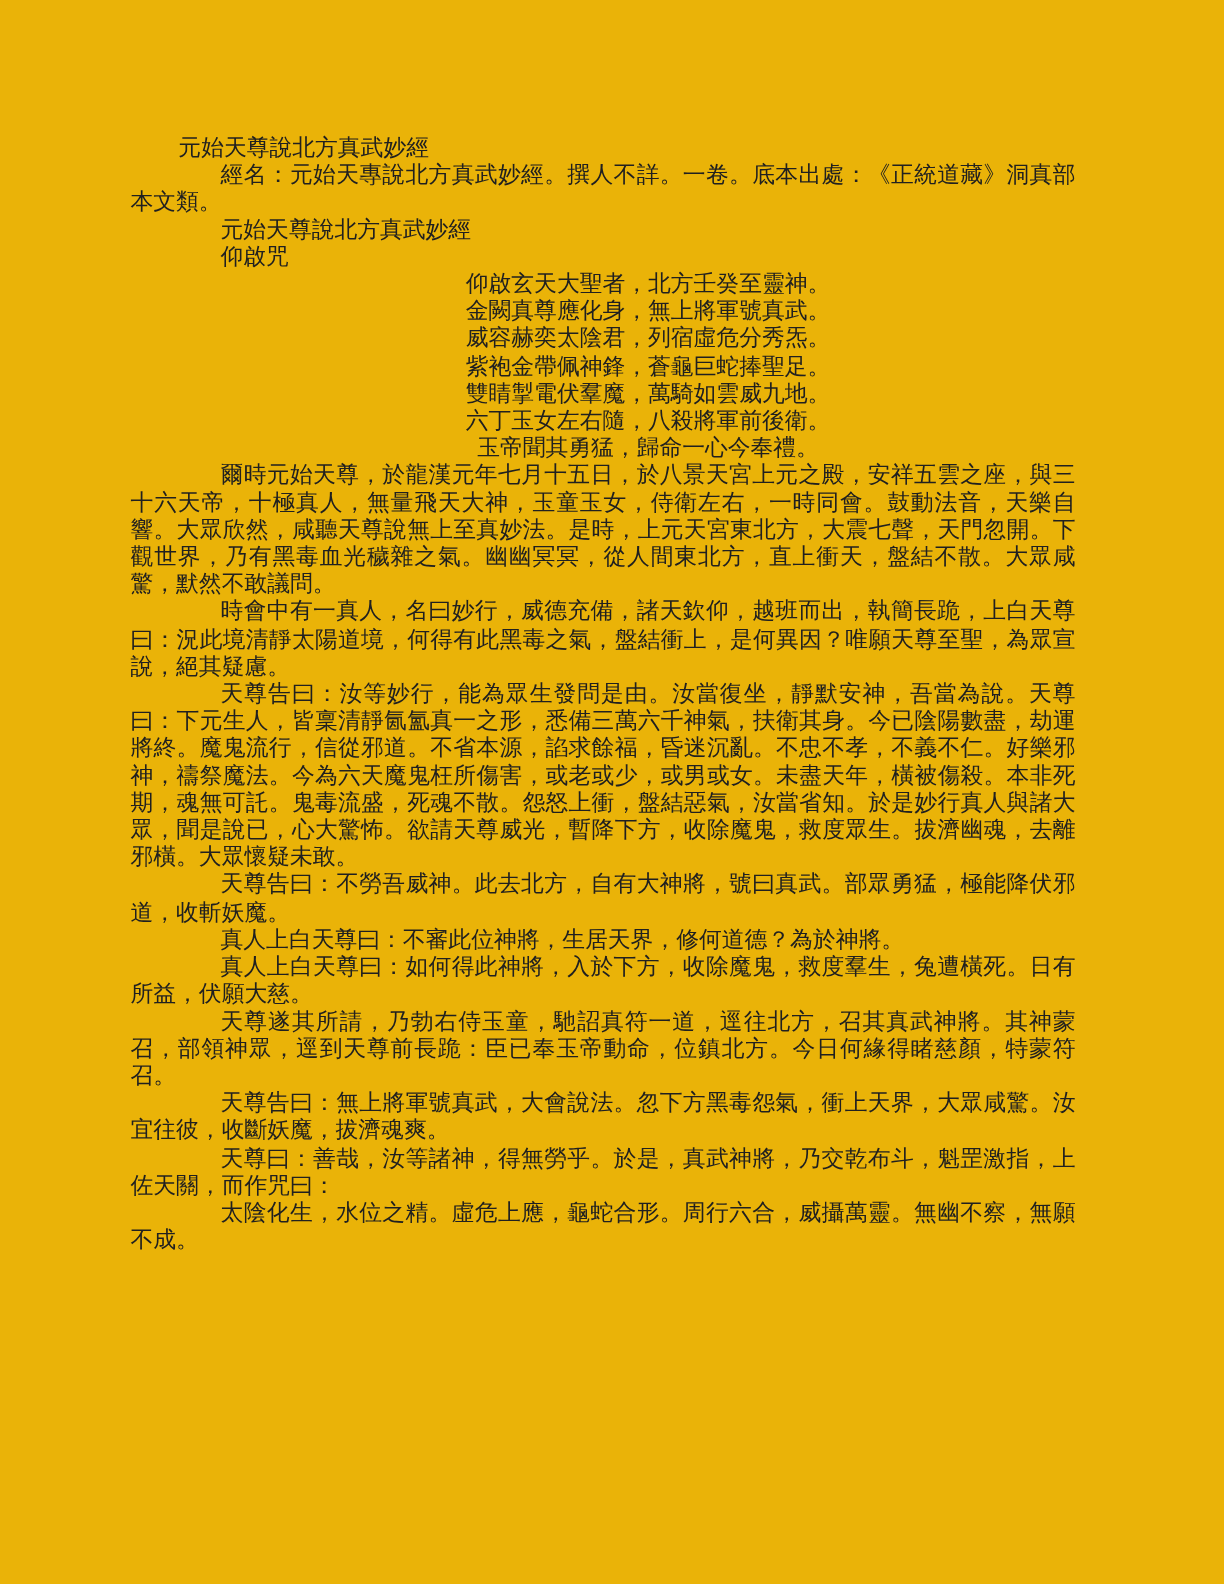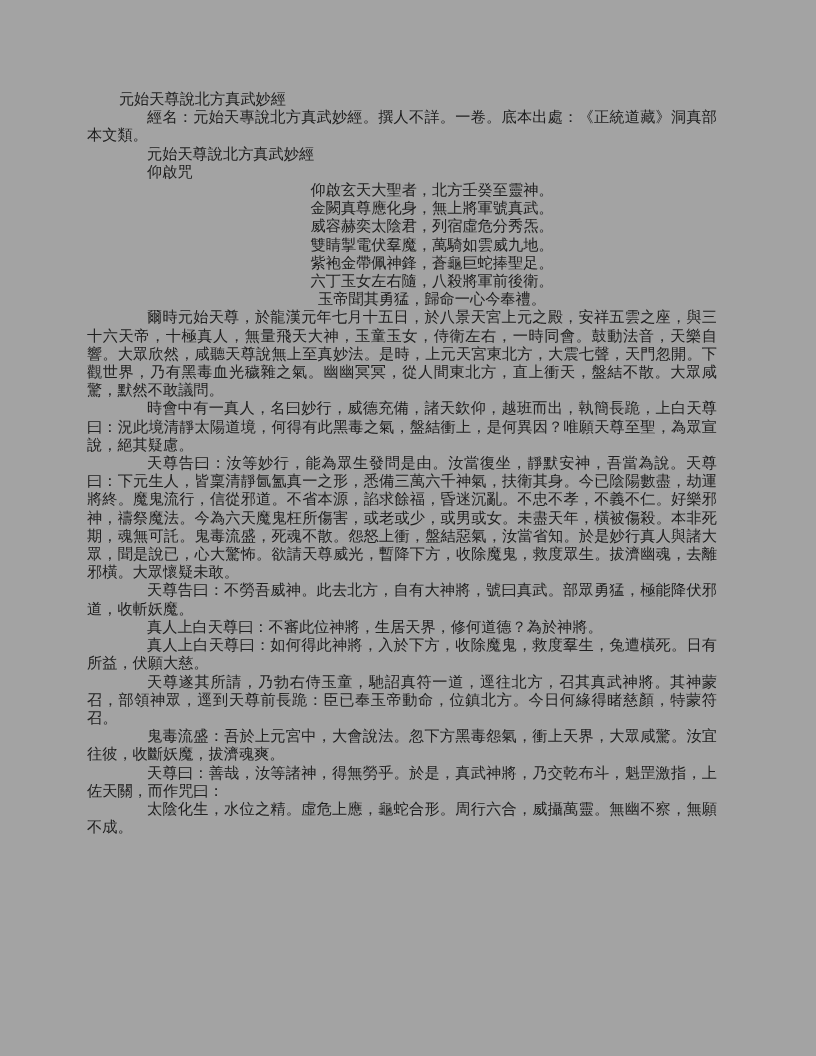--- a/index.html
+++ b/index.html
@@ -4,21 +4,21 @@
 <style>
   html, body {
     margin: 0;
     padding: 0;
     background: #ffffff;
   }
   .page {
     position: relative;
     width: 816px;
     height: 1056px;
-    background: #a3a3a3;
+    background: #eab308;
     overflow: hidden;
     font-family: Liberation Sans, sans-serif;
   }
   .text-block {
     position: absolute;
     left: 87px;
     top: 90px;
     width: 630px;
     font-size: 15.2px;
     line-height: 18.2px;
@@ -47,31 +47,31 @@
 <div class="page">
   <div class="text-block">
     <p class="doc-title">元始天尊說北方真武妙經</p>
     <p class="para">經名：元始天專說北方真武妙經。撰人不詳。一卷。底本出處：《正統道藏》洞真部本文類。</p>
     <p class="para">元始天尊說北方真武妙經</p>
     <p class="para">仰啟咒</p>
     <div>
         <p class="verse">仰啟玄天大聖者，北方壬癸至靈神。</p>
         <p class="verse">金闕真尊應化身，無上將軍號真武。</p>
         <p class="verse">威容赫奕太陰君，列宿虛危分秀炁。</p>
+        <p class="verse">紫袍金帶佩神鋒，蒼龜巨蛇捧聖足。</p>
         <p class="verse">雙睛掣電伏羣魔，萬騎如雲威九地。</p>
-        <p class="verse">紫袍金帶佩神鋒，蒼龜巨蛇捧聖足。</p>
         <p class="verse">六丁玉女左右隨，八殺將軍前後衛。</p>
         <p class="verse">玉帝聞其勇猛，歸命一心今奉禮。</p>
       </div>
     <div>
         <p class="para">爾時元始天尊，於龍漢元年七月十五日，於八景天宮上元之殿，安祥五雲之座，與三十六天帝，十極真人，無量飛天大神，玉童玉女，侍衛左右，一時同會。鼓動法音，天樂自響。大眾欣然，咸聽天尊說無上至真妙法。是時，上元天宮東北方，大震七聲，天門忽開。下觀世界，乃有黑毒血光穢雜之氣。幽幽冥冥，從人間東北方，直上衝天，盤結不散。大眾咸驚，默然不敢議問。</p>
         <p class="para">時會中有一真人，名曰妙行，威德充備，諸天欽仰，越班而出，執簡長跪，上白天尊曰：況此境清靜太陽道境，何得有此黑毒之氣，盤結衝上，是何異因？唯願天尊至聖，為眾宣說，絕其疑慮。</p>
         <p class="para">天尊告曰：汝等妙行，能為眾生發問是由。汝當復坐，靜默安神，吾當為說。天尊曰：下元生人，皆稟清靜氤氳真一之形，悉備三萬六千神氣，扶衛其身。今已陰陽數盡，劫運將終。魔鬼流行，信從邪道。不省本源，諂求餘福，昏迷沉亂。不忠不孝，不義不仁。好樂邪神，禱祭魔法。今為六天魔鬼枉所傷害，或老或少，或男或女。未盡天年，橫被傷殺。本非死期，魂無可託。鬼毒流盛，死魂不散。怨怒上衝，盤結惡氣，汝當省知。於是妙行真人與諸大眾，聞是說已，心大驚怖。欲請天尊威光，暫降下方，收除魔鬼，救度眾生。拔濟幽魂，去離邪橫。大眾懷疑未敢。</p>
         <p class="para">天尊告曰：不勞吾威神。此去北方，自有大神將，號曰真武。部眾勇猛，極能降伏邪道，收斬妖魔。</p>
         <p class="para">真人上白天尊曰：不審此位神將，生居天界，修何道德？為於神將。</p>
         <p class="para">真人上白天尊曰：如何得此神將，入於下方，收除魔鬼，救度羣生，兔遭橫死。日有所益，伏願大慈。</p>
         <p class="para">天尊遂其所請，乃勃右侍玉童，馳詔真符一道，逕往北方，召其真武神將。其神蒙召，部領神眾，逕到天尊前長跪：臣已奉玉帝動命，位鎮北方。今日何緣得睹慈顏，特蒙符召。</p>
-        <p class="para">鬼毒流盛：吾於上元宮中，大會說法。忽下方黑毒怨氣，衝上天界，大眾咸驚。汝宜往彼，收斷妖魔，拔濟魂爽。</p>
+        <p class="para">天尊告曰：無上將軍號真武，大會說法。忽下方黑毒怨氣，衝上天界，大眾咸驚。汝宜往彼，收斷妖魔，拔濟魂爽。</p>
         <p class="para">天尊曰：善哉，汝等諸神，得無勞乎。於是，真武神將，乃交乾布斗，魁罡激指，上佐天關，而作咒曰：</p>
         <p class="para">太陰化生，水位之精。虛危上應，龜蛇合形。周行六合，威攝萬靈。無幽不察，無願不成。</p>
       </div>
   </div>
 </div>
 
 </body></html>

